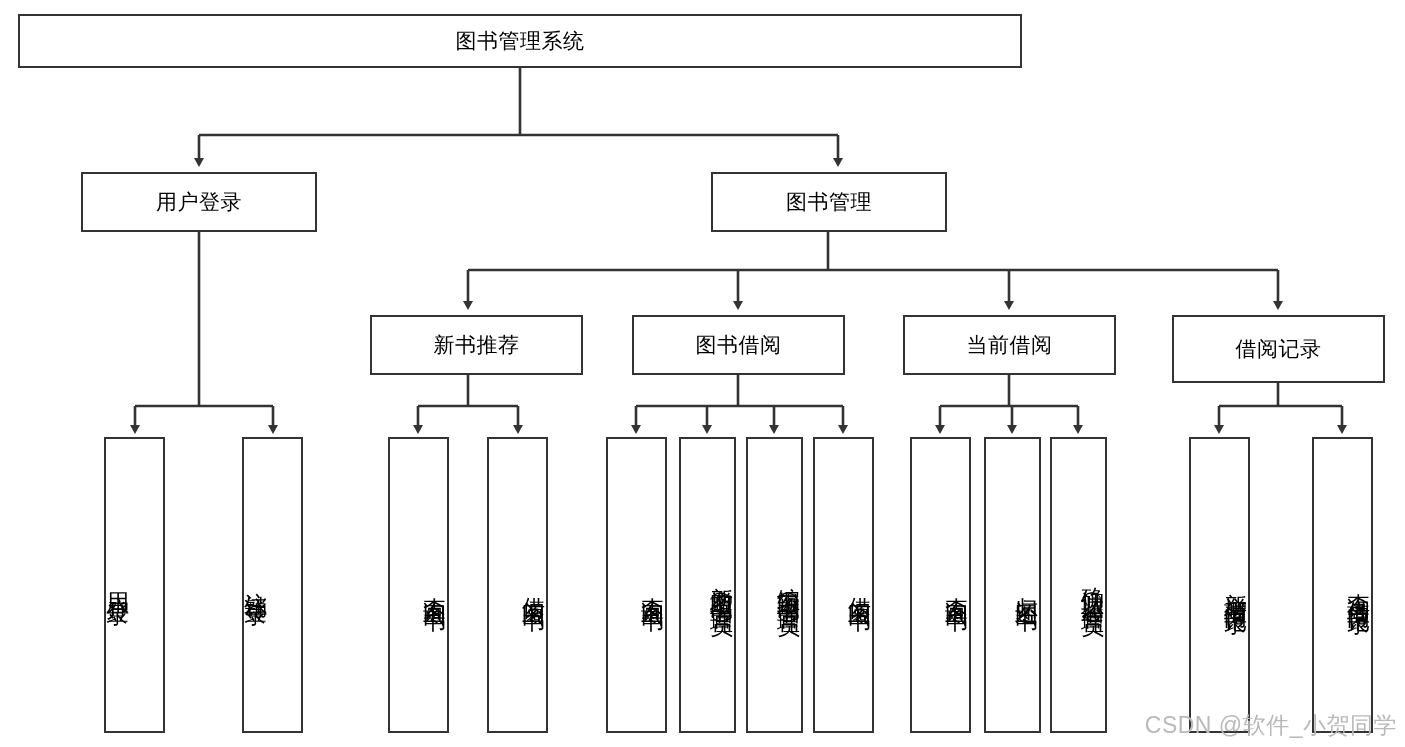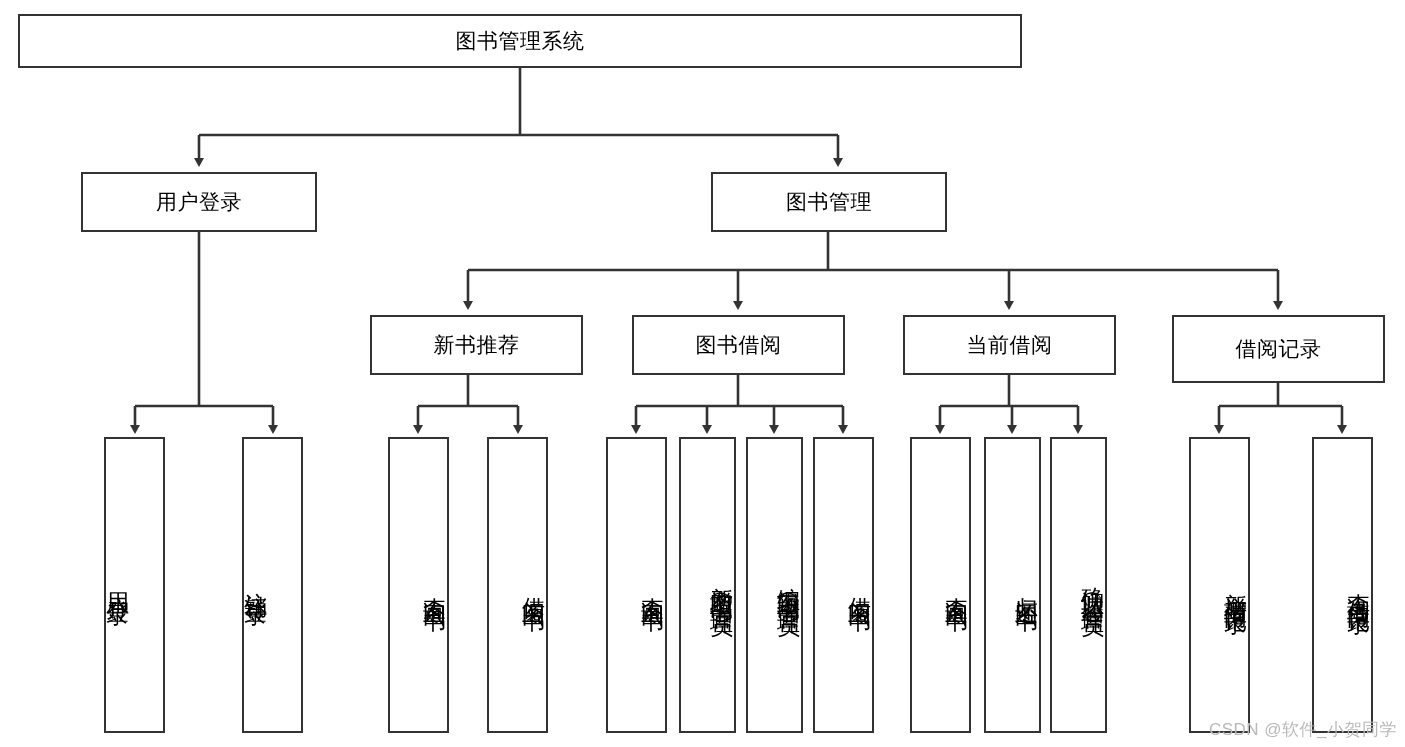--- a/index.html
+++ b/index.html
@@ -58,21 +58,21 @@
   }
   .node.leaf.align-bottom {
     align-items: flex-end;
     padding-top: 0;
     padding-bottom: 6px;
   }
   .watermark {
     position: absolute;
     right: 8px;
     bottom: 6px;
-    font-size: 17px;
+    font-size: 23px;
     color: #b9b9b9;
     letter-spacing: 0.5px;
     white-space: nowrap;
   }
 </style>
 </head>
 <body>
 
 <div id="diagram-root">
 

